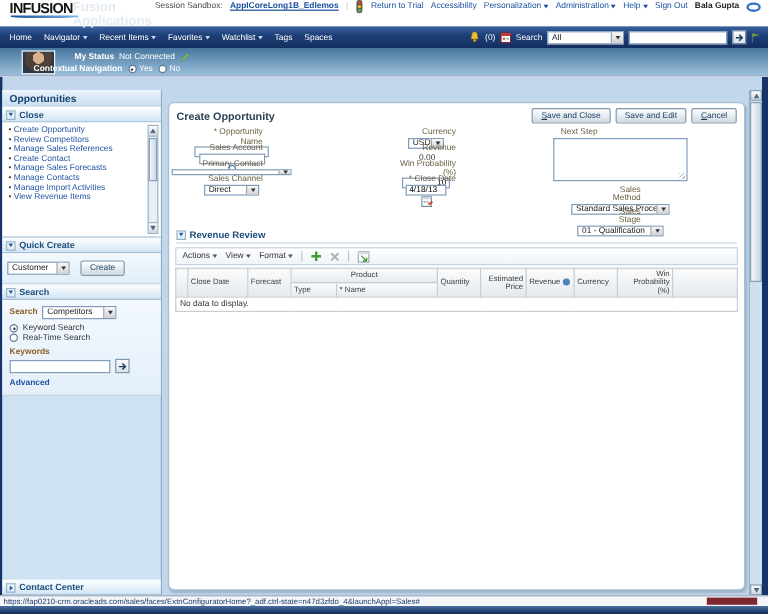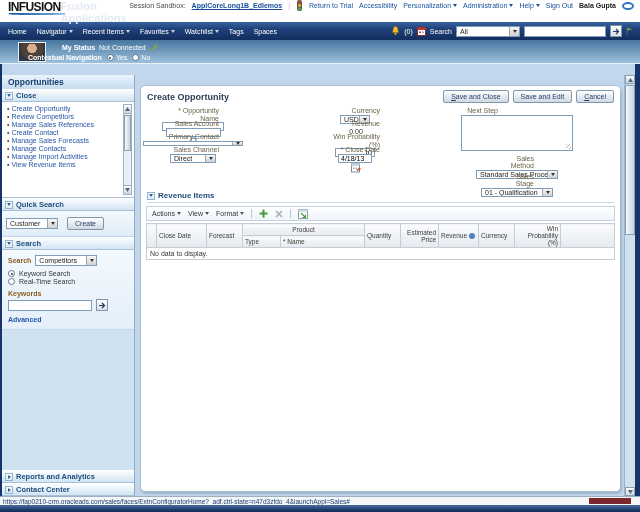--- a/index.html
+++ b/index.html
@@ -285,21 +285,21 @@
                 <path d="M2.5 4 L5 0 H0 Z" fill="#55677a"></path>
               </svg>
             </div>
         </div>
       </div>
 
       <div class="panel-hdr">
         <span class="chevbox">
             <i class="td"></i>
           </span>
-        <span>Quick Search</span>
+        <span>Quick Create</span>
       </div>
       <div class="qc-content">
         <div class="select" style="width:52px">
           <span class="sv">Customer</span>
             <span class="sb">
               <i class="td"></i>
             </span>
         </div>
         <button class="btn">Create</button>
       </div>
@@ -335,26 +335,20 @@
             <svg width="7" height="7" viewBox="0 0 7 7">
                 <path d="M0 3.5 H5 M3 1 L5.5 3.5 L3 6" stroke="#1c3a5e" stroke-width="1.2" fill="none"></path>
               </svg>
           </span>
         </div>
         <div class="adv"><a class="tlink" style="font-weight:bold" href="#">Advanced</a></div>
       </div>
 
       <div class="sidebar-fill"></div>
 
-      <div class="panel-hdr">
-        <span class="chevbox">
-            <i class="tr"></i>
-          </span>
-        <span>Reports and Analytics</span>
-      </div>
       <div class="panel-hdr">
         <span class="chevbox">
             <i class="tr"></i>
           </span>
         <span>Contact Center</span>
       </div>
     </div>
 
     <div class="mainarea">
       <div class="main-panel">
@@ -462,21 +456,21 @@
                   </span>
               </div>
             </div>
           </div>
         </div>
 
         <div class="rev-hdr">
           <span class="chevbox">
               <i class="td"></i>
             </span>
-          <span>Revenue Items</span>
+          <span>Revenue Review</span>
         </div>
 
         <div class="rev-toolbar">
           <span class="menu">
               <span>Actions</span>
               <i class="td"></i>
             </span>
           <span class="menu">
               <span>View</span>
               <i class="td"></i>

